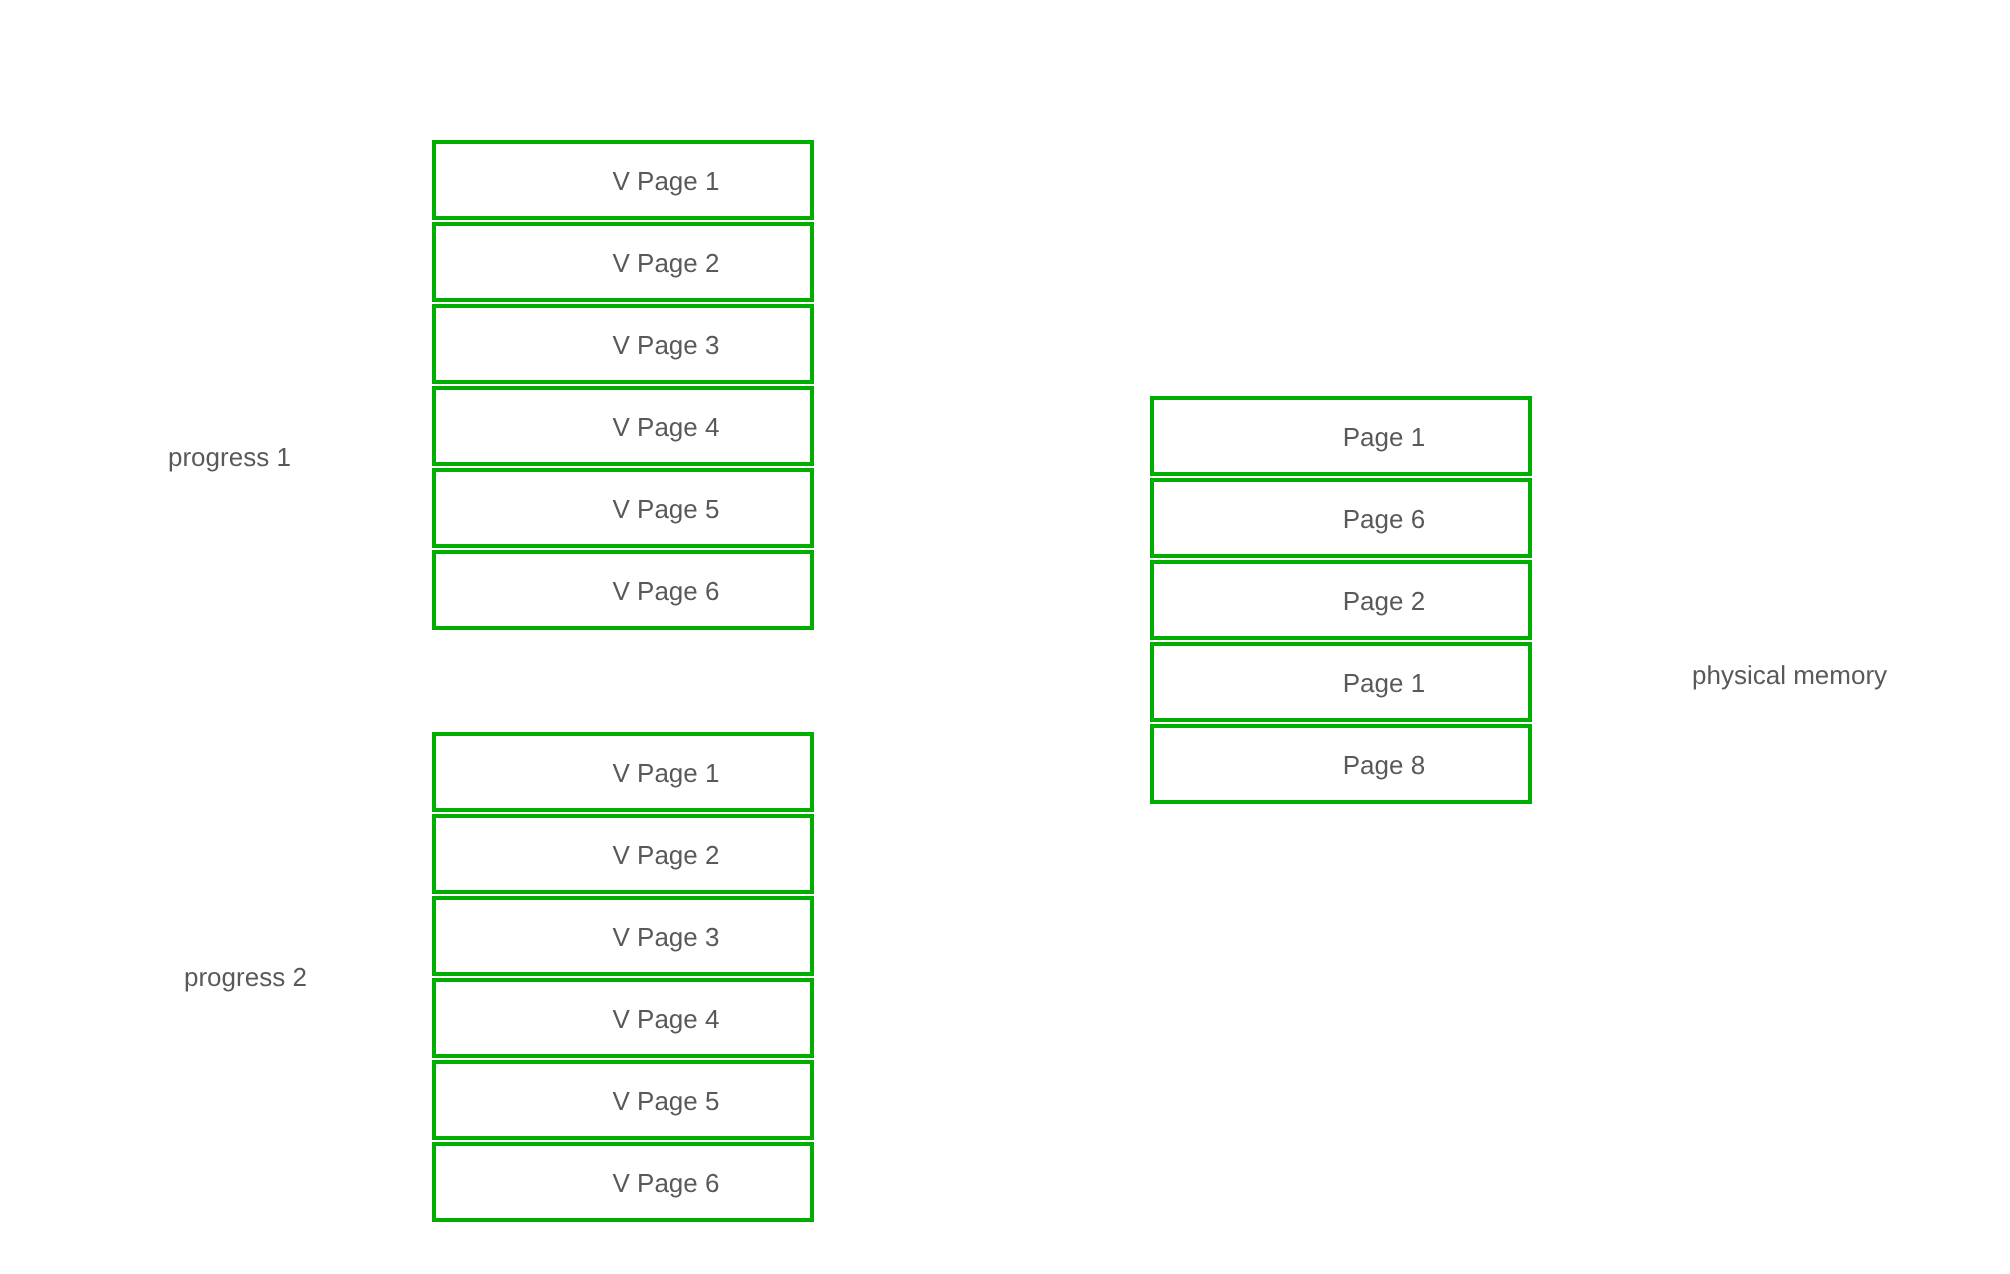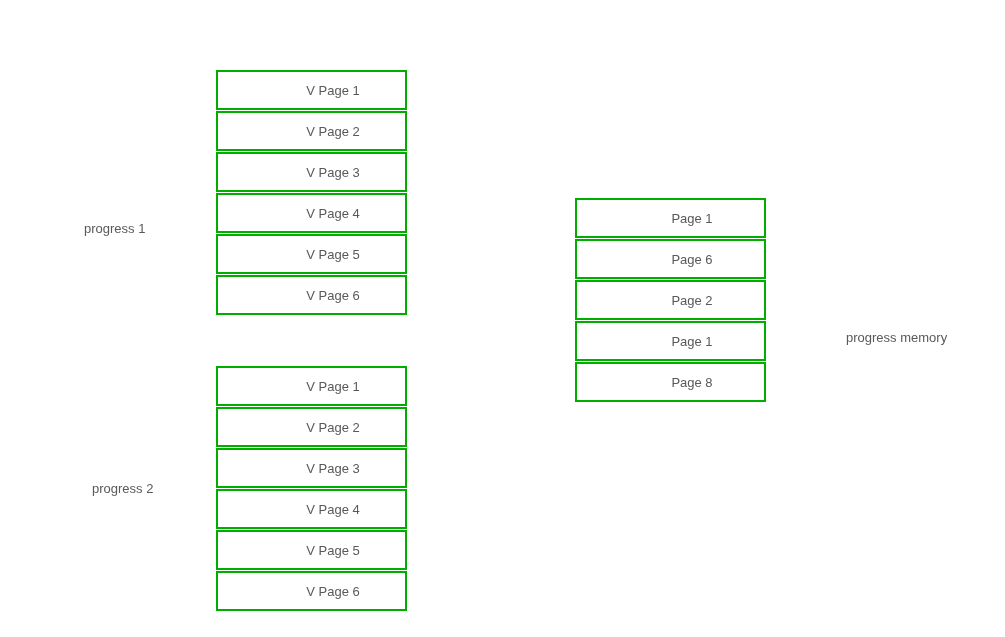--- a/index.html
+++ b/index.html
@@ -76,15 +76,15 @@
   </div>
 
   <div class="vtable" id="table-physical">
     <div class="cell">Page 1</div>
     <div class="cell">Page 6</div>
     <div class="cell">Page 2</div>
     <div class="cell">Page 1</div>
     <div class="cell">Page 8</div>
   </div>
 
-  <div class="side-label" id="label-physical">progress memory</div>
+  <div class="side-label" id="label-physical">physical memory</div>
 
 </div>
 
 </body></html>

